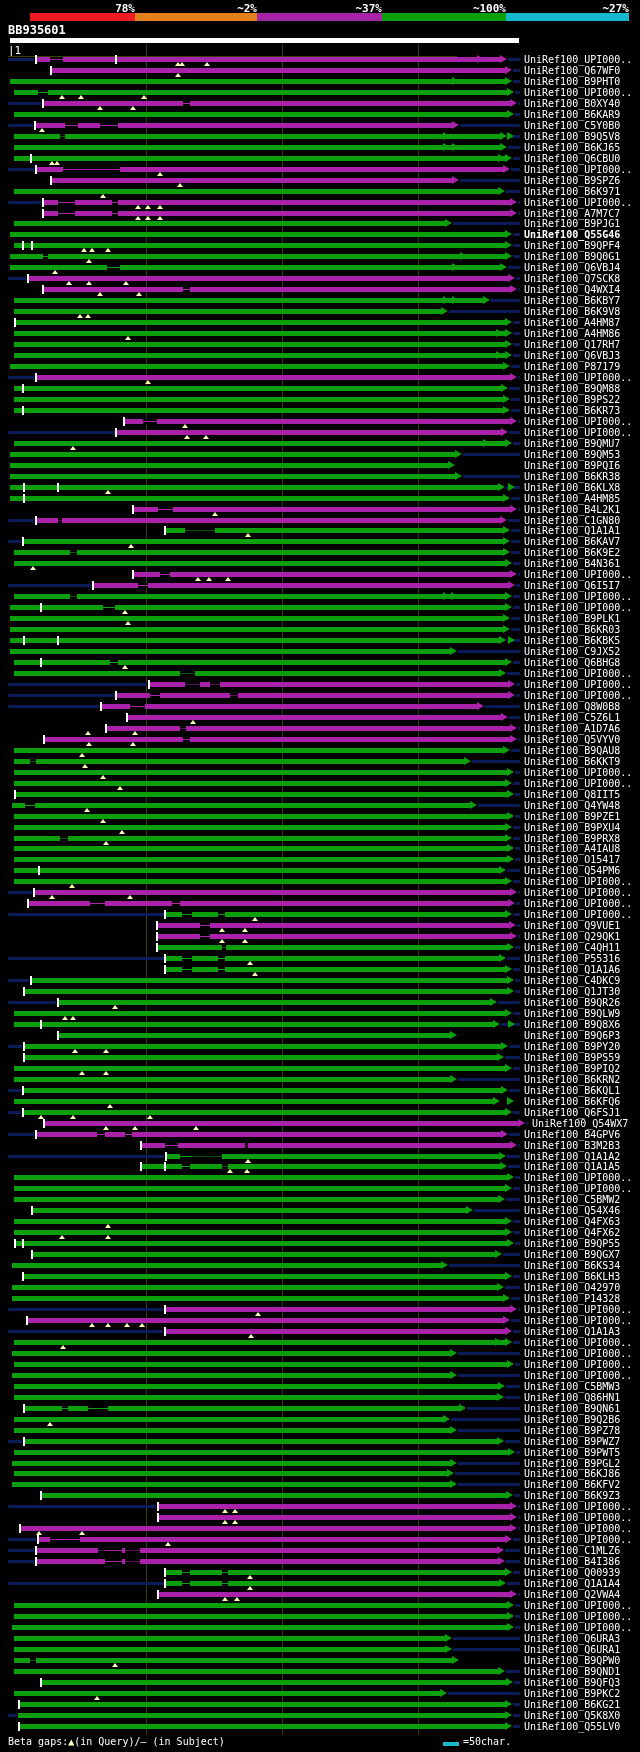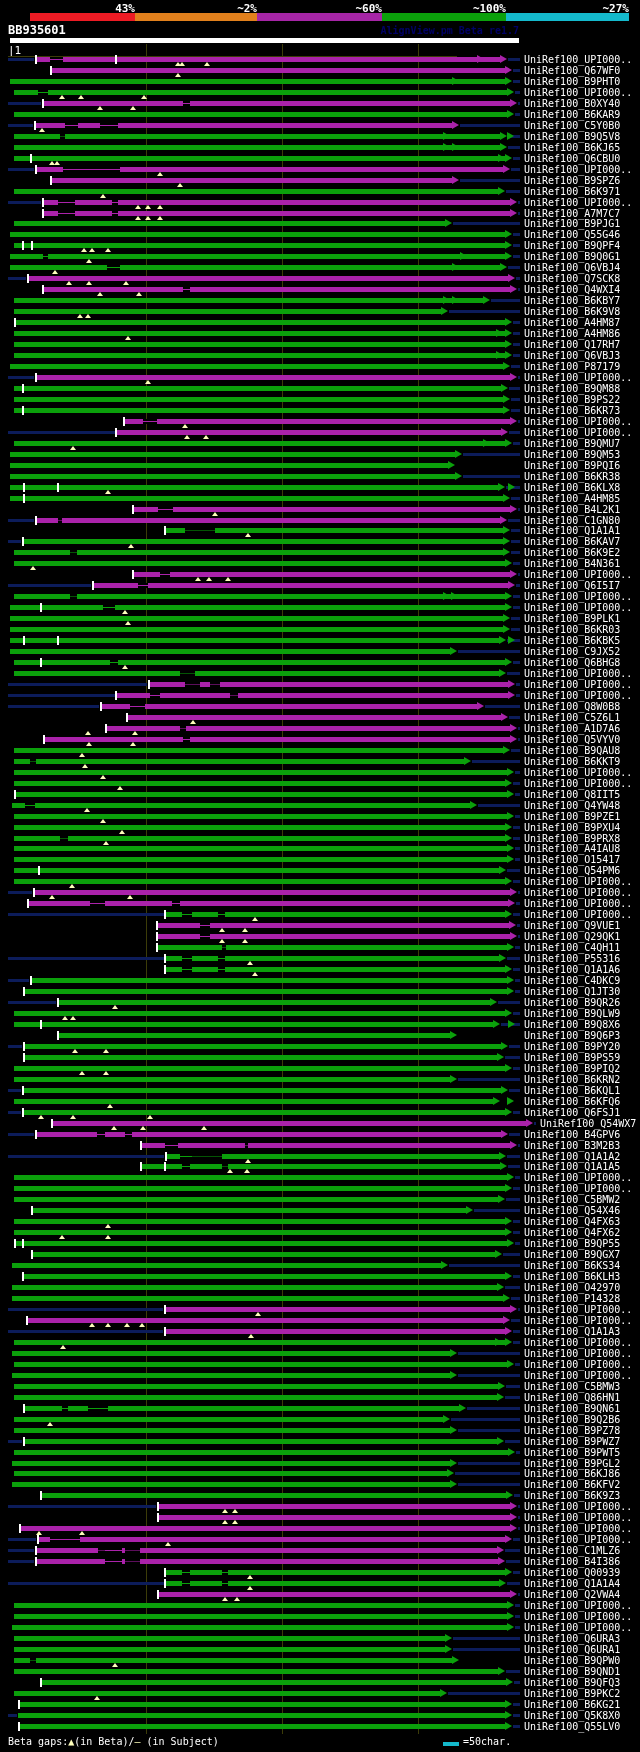--- a/index.html
+++ b/index.html
@@ -19,36 +19,35 @@
   #scalebar-sample{position:absolute;left:443px;top:1742px;width:16px;height:4px;}
   #scalebar-label{position:absolute;left:463px;top:1736px;font-size:10px;color:#fff;}
   .row-label{position:absolute;left:524px;top:0;font-size:10px;line-height:11px;color:#fff;white-space:pre;}
 </style>
 </head>
 <body>
 
 <div id="canvas">
 
   <div id="scale-labels">
-      <span class="scale-label" style="left: 135px;">43%</span>
+      <span class="scale-label" style="left: 135px;">78%</span>
       <span class="scale-label" style="left: 257px;">~2%</span>
-      <span class="scale-label" style="left: 382px;">~60%</span>
+      <span class="scale-label" style="left: 382px;">~37%</span>
       <span class="scale-label" style="left: 506px;">~100%</span>
       <span class="scale-label" style="left: 629px;">~27%</span>
     </div>
   <div id="scale-bar">
       <div style="position: absolute; left: 30px; top: 13px; width: 105px; height: 8px; background: rgb(237, 27, 36);"></div>
       <div style="position: absolute; left: 135px; top: 13px; width: 122px; height: 8px; background: rgb(225, 128, 28);"></div>
       <div style="position: absolute; left: 257px; top: 13px; width: 125px; height: 8px; background: rgb(166, 37, 166);"></div>
       <div style="position: absolute; left: 382px; top: 13px; width: 124px; height: 8px; background: rgb(11, 160, 11);"></div>
       <div style="position: absolute; left: 506px; top: 13px; width: 123px; height: 8px; background: rgb(20, 185, 204);"></div>
     </div>
 
   <div id="query-id">BB935601</div>
-  <div id="watermark" style="color: rgb(0, 0, 102);">AlignView.pm Beta re1.7</div>
   <div id="query-bar"></div>
 
   <div class="ruler-txt" id="ruler-start" style="left:8px">|1</div>
   <div id="ruler-hline"></div>
 
   <div class="gridline" style="left:146px"></div>
   <div class="gridline" style="left:282px"></div>
   <div class="gridline" style="left:418px"></div>
 
   <div id="rows">
@@ -206,21 +205,21 @@
         <div style="position: absolute; left: 145px; top: 8px; width: 0px; height: 0px; border-left: 3px solid transparent; border-right: 3px solid transparent; border-bottom: 4px solid rgb(255, 255, 187);"></div>
         <div style="position: absolute; left: 157px; top: 8px; width: 0px; height: 0px; border-left: 3px solid transparent; border-right: 3px solid transparent; border-bottom: 4px solid rgb(255, 255, 187);"></div>
         <div class="row-label">UniRef100_A7M7C7</div>
       </div>
       <div style="position: absolute; left: 0px; top: 218px; width: 640px; height: 11px;">
         <div style="position: absolute; left: 453px; top: 4px; width: 67px; height: 3px; background: rgb(12, 28, 90);"></div>
         <div style="position: absolute; left: 14px; top: 3px; width: 431px; height: 5px; background: rgb(11, 160, 11);"></div>
         <div style="position: absolute; left: 445px; top: 1px; width: 0px; height: 0px; border-top: 4px solid transparent; border-bottom: 4px solid transparent; border-left: 7px solid rgb(11, 160, 11);"></div>
         <div class="row-label">UniRef100_B9PJG1</div>
       </div>
-      <div style="position: absolute; left: 0px; top: 229px; width: 640px; height: 11px;">
+      <div style="position: absolute; left: 0px; top: 229px; width: 640px; height: 11px; font-weight: bold;">
         <div style="position: absolute; left: 513px; top: 4px; width: 7px; height: 3px; background: rgb(12, 28, 90);"></div>
         <div style="position: absolute; left: 10px; top: 3px; width: 495px; height: 5px; background: rgb(11, 160, 11);"></div>
         <div style="position: absolute; left: 505px; top: 1px; width: 0px; height: 0px; border-top: 4px solid transparent; border-bottom: 4px solid transparent; border-left: 7px solid rgb(11, 160, 11);"></div>
         <div class="row-label">UniRef100_Q55G46</div>
       </div>
       <div style="position: absolute; left: 0px; top: 240px; width: 640px; height: 11px;">
         <div style="position: absolute; left: 513px; top: 4px; width: 7px; height: 3px; background: rgb(12, 28, 90);"></div>
         <div style="position: absolute; left: 14px; top: 3px; width: 491px; height: 5px; background: rgb(11, 160, 11);"></div>
         <div style="position: absolute; left: 22px; top: 1px; width: 2px; height: 9px; background: rgb(255, 255, 255);"></div>
         <div style="position: absolute; left: 31px; top: 1px; width: 2px; height: 9px; background: rgb(255, 255, 255);"></div>
@@ -900,21 +899,21 @@
         <div style="position: absolute; left: 8px; top: 4px; width: 13px; height: 3px; background: rgb(12, 28, 90);"></div>
         <div style="position: absolute; left: 513px; top: 4px; width: 7px; height: 3px; background: rgb(12, 28, 90);"></div>
         <div style="position: absolute; left: 22px; top: 3px; width: 483px; height: 5px; background: rgb(11, 160, 11);"></div>
         <div style="position: absolute; left: 22px; top: 1px; width: 2px; height: 9px; background: rgb(255, 255, 255);"></div>
         <div style="position: absolute; left: 505px; top: 1px; width: 0px; height: 0px; border-top: 4px solid transparent; border-bottom: 4px solid transparent; border-left: 7px solid rgb(11, 160, 11);"></div>
         <div style="position: absolute; left: 38px; top: 8px; width: 0px; height: 0px; border-left: 3px solid transparent; border-right: 3px solid transparent; border-bottom: 4px solid rgb(255, 255, 187);"></div>
         <div style="position: absolute; left: 70px; top: 8px; width: 0px; height: 0px; border-left: 3px solid transparent; border-right: 3px solid transparent; border-bottom: 4px solid rgb(255, 255, 187);"></div>
         <div style="position: absolute; left: 147px; top: 8px; width: 0px; height: 0px; border-left: 3px solid transparent; border-right: 3px solid transparent; border-bottom: 4px solid rgb(255, 255, 187);"></div>
         <div class="row-label">UniRef100_Q6FSJ1</div>
       </div>
-      <div style="position: absolute; left: 16px; top: 1118px; width: 552px; height: 11px;">
+      <div style="position: absolute; left: 8px; top: 1118px; width: 552px; height: 11px;">
         <div style="position: absolute; left: 518px; top: 4px; width: 2px; height: 3px; background: rgb(12, 28, 90);"></div>
         <div style="position: absolute; left: 35px; top: 3px; width: 475px; height: 5px; background: rgb(170, 34, 170);"></div>
         <div style="position: absolute; left: 35px; top: 1px; width: 2px; height: 9px; background: rgb(255, 255, 255);"></div>
         <div style="position: absolute; left: 510px; top: 1px; width: 0px; height: 0px; border-top: 4px solid transparent; border-bottom: 4px solid transparent; border-left: 7px solid rgb(170, 34, 170);"></div>
         <div style="position: absolute; left: 95px; top: 8px; width: 0px; height: 0px; border-left: 3px solid transparent; border-right: 3px solid transparent; border-bottom: 4px solid rgb(255, 255, 187);"></div>
         <div style="position: absolute; left: 124px; top: 8px; width: 0px; height: 0px; border-left: 3px solid transparent; border-right: 3px solid transparent; border-bottom: 4px solid rgb(255, 255, 187);"></div>
         <div style="position: absolute; left: 185px; top: 8px; width: 0px; height: 0px; border-left: 3px solid transparent; border-right: 3px solid transparent; border-bottom: 4px solid rgb(255, 255, 187);"></div>
         <div class="row-label">UniRef100_Q54WX7</div>
       </div>
       <div style="position: absolute; left: 0px; top: 1129px; width: 640px; height: 11px;">
@@ -1350,17 +1349,17 @@
       </div>
       <div style="position: absolute; left: 0px; top: 1721px; width: 640px; height: 11px;">
         <div style="position: absolute; left: 513px; top: 4px; width: 7px; height: 3px; background: rgb(12, 28, 90);"></div>
         <div style="position: absolute; left: 18px; top: 3px; width: 487px; height: 5px; background: rgb(11, 160, 11);"></div>
         <div style="position: absolute; left: 18px; top: 1px; width: 2px; height: 9px; background: rgb(255, 255, 255);"></div>
         <div style="position: absolute; left: 505px; top: 1px; width: 0px; height: 0px; border-top: 4px solid transparent; border-bottom: 4px solid transparent; border-left: 7px solid rgb(11, 160, 11);"></div>
         <div class="row-label">UniRef100_Q55LV0</div>
       </div>
     </div>
 
-  <div id="footer-left"><span>Beta gaps:</span><span class="c-yellow" style="color: rgb(255, 255, 187);">▲</span><span>(in Beta)/</span><span class="c-yellow" style="color: rgb(255, 255, 187);">―</span><span> (in Subject)</span></div>
+  <div id="footer-left"><span>Beta gaps:</span><span class="c-yellow" style="color: rgb(255, 255, 187);">▲</span><span>(in Query)/</span><span class="c-yellow" style="color: rgb(255, 255, 187);">―</span><span> (in Subject)</span></div>
   <div id="scalebar-sample" style="background: rgb(20, 185, 204);"></div>
   <div id="scalebar-label">=50char.</div>
 
 </div>
 
 </body></html>

